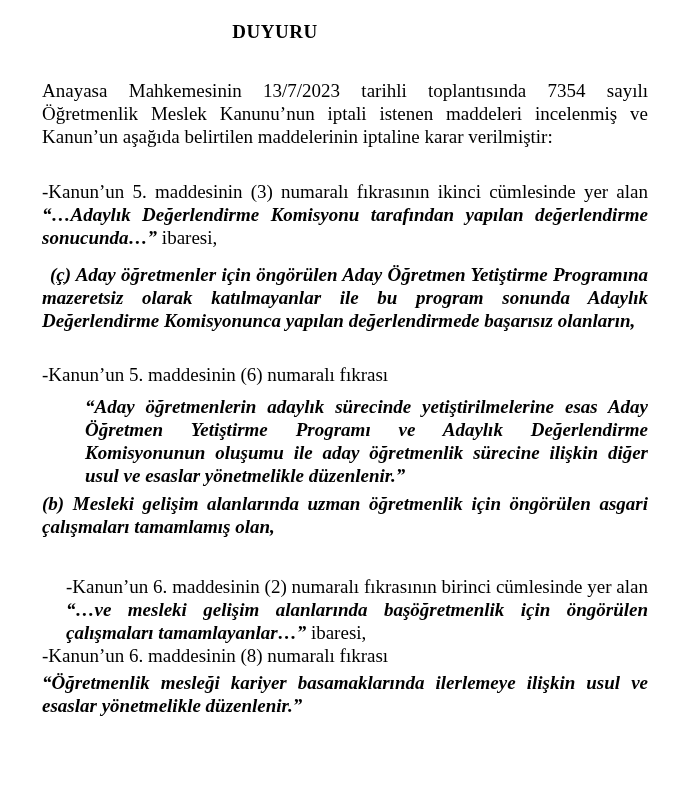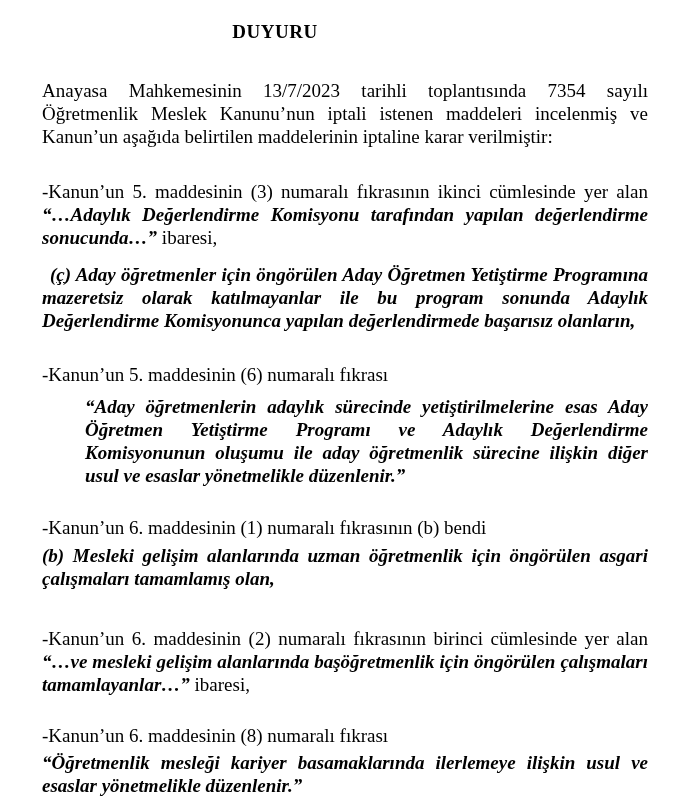--- a/index.html
+++ b/index.html
@@ -43,22 +43,22 @@
     text-decoration: underline;
   }
   .p-intro   { margin-top: 36px; }
   .p-item53  { margin-top: 32px; }
   .p-item54  { margin-top: 36px; }
   .p-quote54 { margin-top: 14px; text-indent: 8px; }
   .p-item56  { margin-top: 31px; }
   .p-quote56 { margin-top: 9px; margin-left: 43px; }
   .p-item61  { margin-top: 29px; }
   .p-quote61 { margin-top: 5px; }
-  .p-item62  { margin-top: 37px; }
-  .p-item68  { margin-top: 28px; }
+  .p-item62  { margin-top: 37px; margin-left: 24px; }
+  .p-item68  { }
   .p-quote68 { margin-top: 4px; }
 </style>
 </head>
 <body>
 
 <div class="page">
 
   <p class="title">
     <span>DUYURU</span>
   </p>
@@ -77,23 +77,20 @@
   </p>
 
   <p class="p-item56">
     <span>-Kanun’un 5. maddesinin (6) numaralı fıkrası</span>
   </p>
 
   <p class="p-quote56 bi">
     <span>“Aday öğretmenlerin adaylık sürecinde yetiştirilmelerine esas Aday Öğretmen Yetiştirme Programı ve Adaylık Değerlendirme Komisyonunun oluşumu ile aday öğretmenlik sürecine ilişkin diğer usul ve esaslar yönetmelikle düzenlenir.”</span>
   </p>
 
-  <p class="p-item61">
-    <span>-Kanun’un 6. maddesinin (1) numaralı fıkrasının (b) bendi</span>
-  </p>
 
   <p class="p-quote61 bi">
     <span>(b) Mesleki gelişim alanlarında uzman öğretmenlik için öngörülen asgari çalışmaları tamamlamış olan,</span>
   </p>
 
   <p class="p-item62">
     <span>-Kanun’un 6. maddesinin (2) numaralı fıkrasının birinci cümlesinde yer alan </span><span class="bi">“…ve mesleki gelişim alanlarında başöğretmenlik için öngörülen çalışmaları tamamlayanlar…”</span><span> ibaresi,</span>
   </p>
 
   <p class="p-item68">

